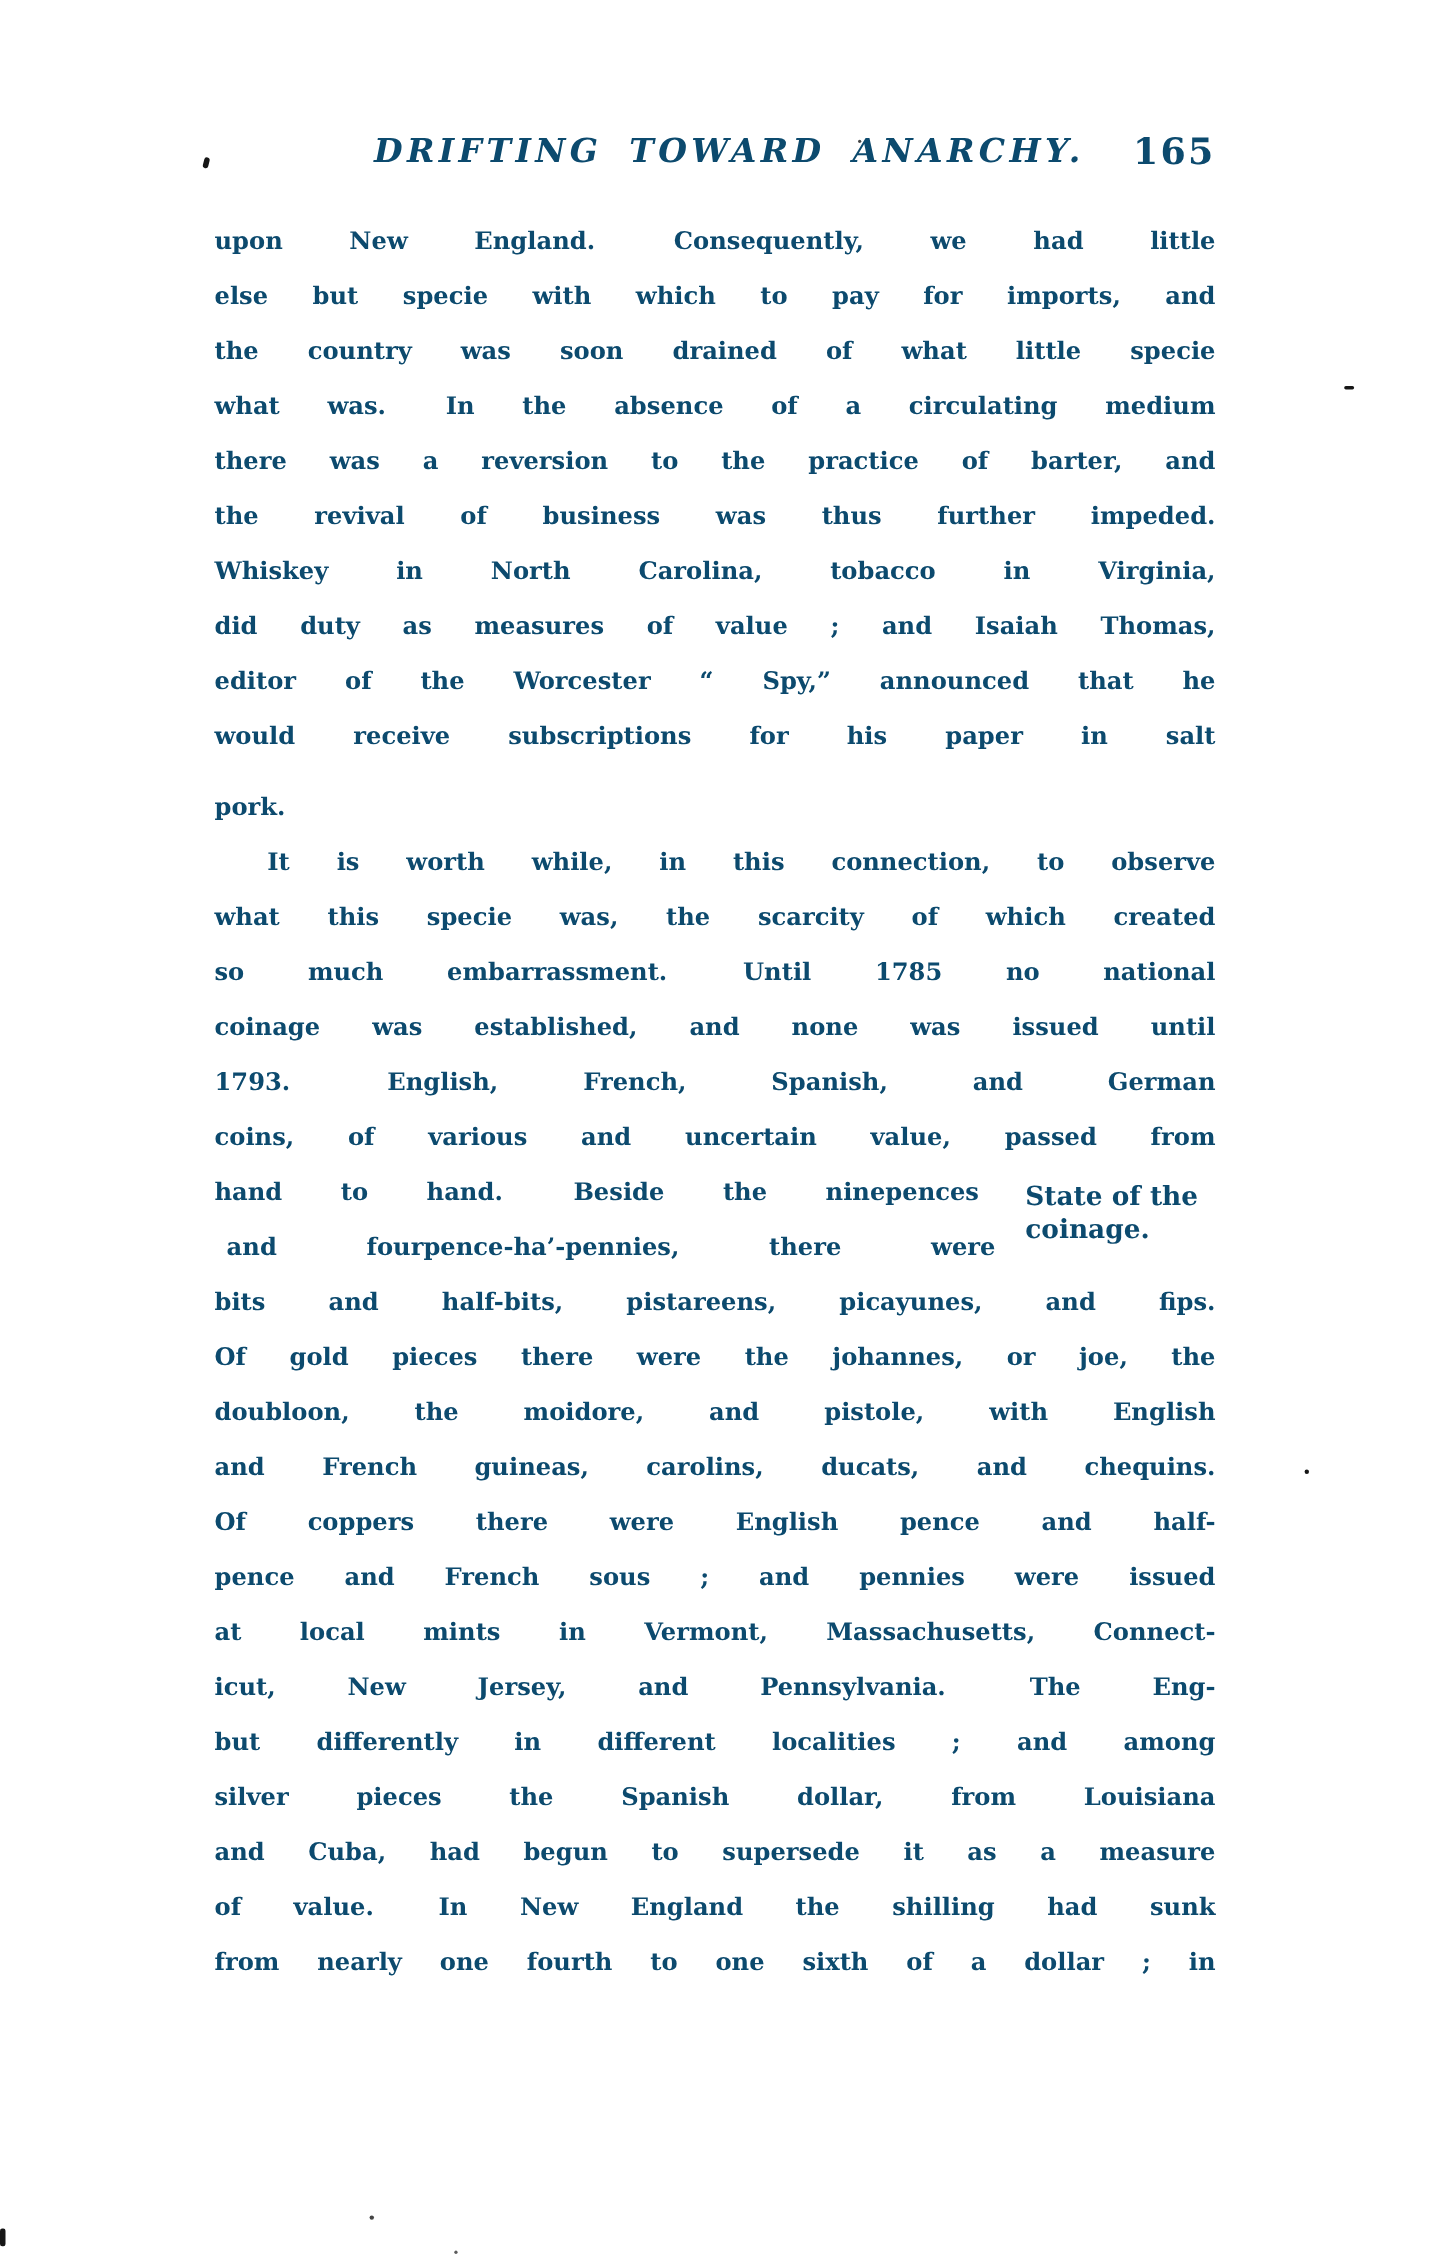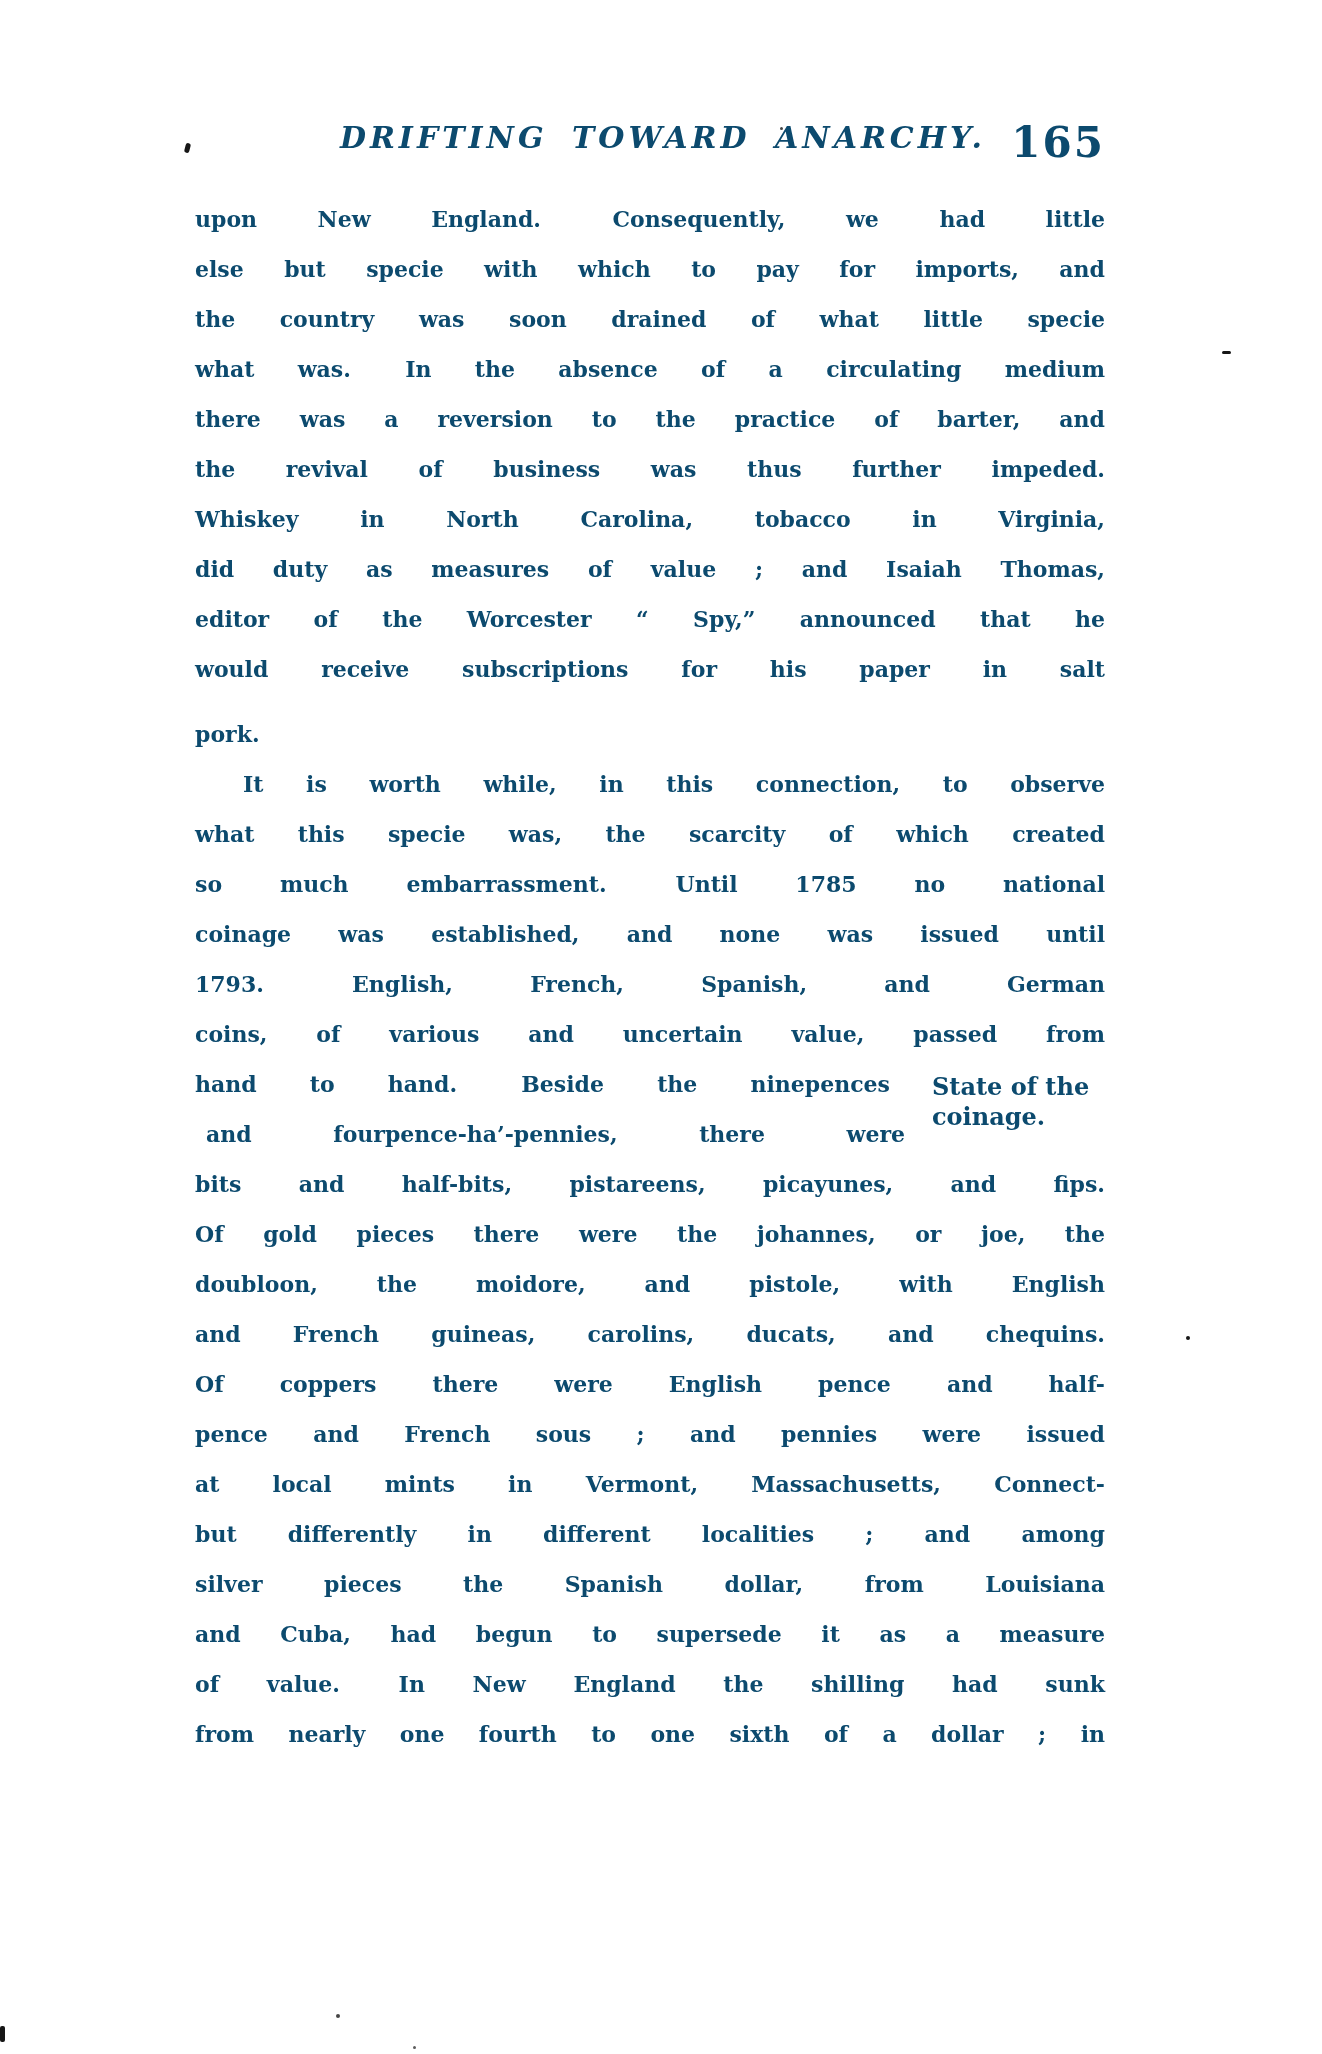--- a/index.html
+++ b/index.html
@@ -22,21 +22,21 @@
     font-style:italic;
     font-weight:bold;
     font-size:30px;
     letter-spacing:4px;
     word-spacing:10px;
     white-space:nowrap;
   }
   .page-number{
     position:absolute;right:0;top:-2px;
     font-weight:bold;
-    font-size:42px;
+    font-size:33px;
     letter-spacing:2px;
   }
   
   .text-column{
     position:absolute;left:195px;top:194px;width:910px;
     font-weight:bold;
     font-size:22px;
   }
   .line{
     height:50px;
@@ -104,20 +104,21 @@
       <div class="line">coins, of various and uncertain value, passed from</div>
       <div class="line short-a">hand to hand.  Beside the ninepences</div>
       <div class="line short-b">and fourpence-ha’-pennies, there were</div>
       <div class="line">bits and half-bits, pistareens, picayunes, and fips.</div>
       <div class="line">Of gold pieces there were the johannes, or joe, the</div>
       <div class="line">doubloon, the moidore, and pistole, with English</div>
       <div class="line">and French guineas, carolins, ducats, and chequins.</div>
       <div class="line">Of coppers there were English pence and half-</div>
       <div class="line">pence and French sous ; and pennies were issued</div>
       <div class="line">at local mints in Vermont, Massachusetts, Connect-</div>
+      <div class="line">icut, New Jersey, and Pennsylvania.  The Eng-</div>
       <div class="line">but differently in different localities ; and among</div>
       <div class="line">silver pieces the Spanish dollar, from Louisiana</div>
       <div class="line">and Cuba, had begun to supersede it as a measure</div>
       <div class="line">of value.  In New England the shilling had sunk</div>
       <div class="line">from nearly one fourth to one sixth of a dollar ; in</div>
     </div>
 
   <div class="margin-note">
     <div>State of the</div>
     <div>coinage.</div>

